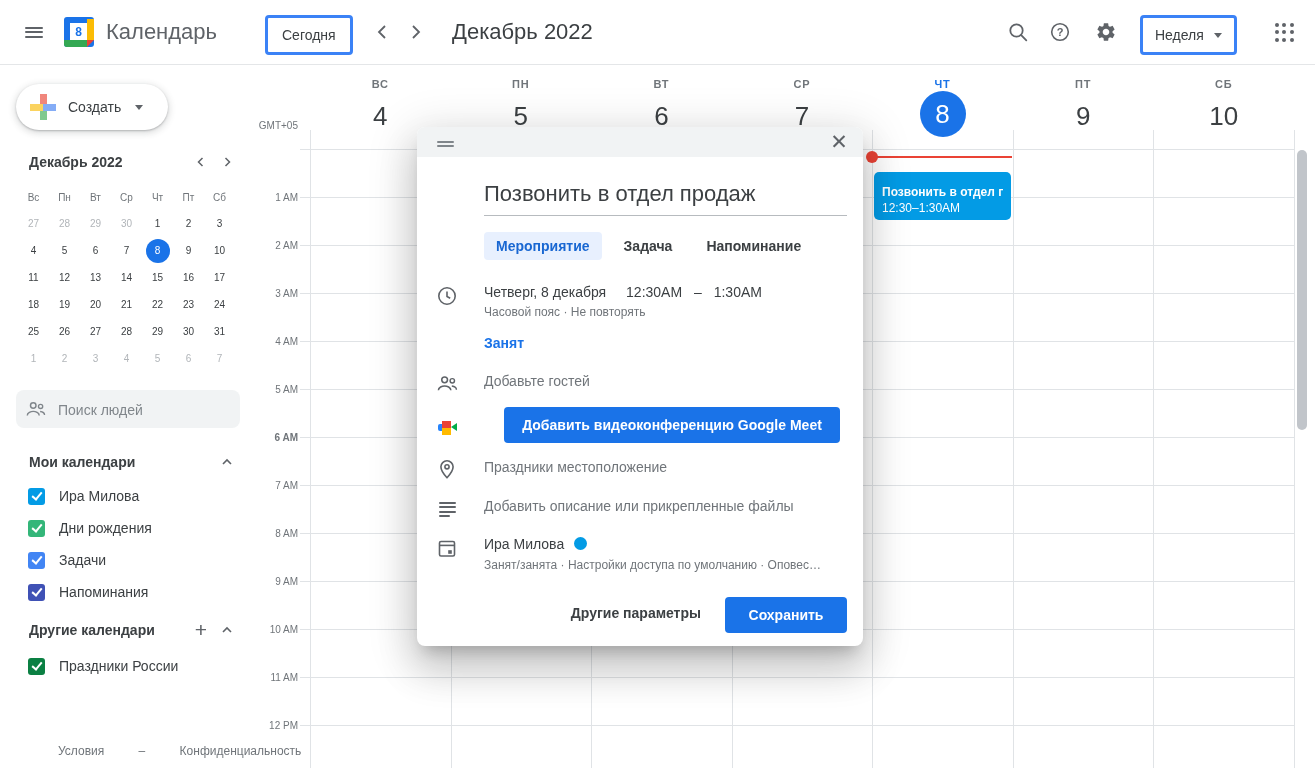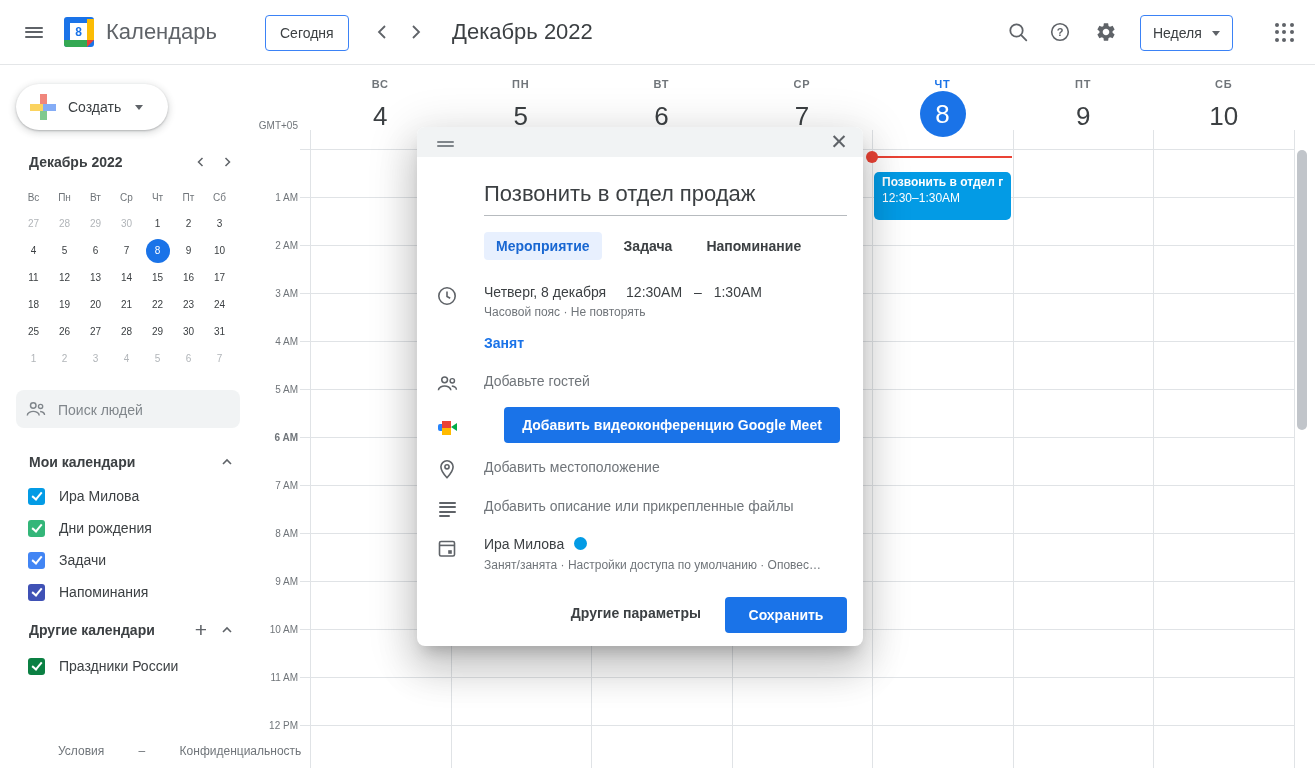--- a/index.html
+++ b/index.html
@@ -12,21 +12,21 @@
   .iconbtn{position:absolute;width:40px;height:40px;top:12px;display:flex;align-items:center;
            justify-content:center;border-radius:50%;cursor:pointer;}
   .hamburger span{display:block;width:18px;height:2px;background:#5f6368;border-radius:1px;margin:2.5px 0;}
   .logo{position:absolute;left:64px;top:17px;width:30px;height:30px;border-radius:3px;background:#1a73e8;overflow:hidden;}
   .logo .y{position:absolute;right:0;top:2px;width:7px;height:21px;background:#fbbc04;}
   .logo .g{position:absolute;left:0;bottom:0;width:23px;height:7px;background:#34a853;}
   .logo .r{position:absolute;right:0;bottom:0;width:7px;height:7px;background:#ea4335;clip-path:polygon(0 0,100% 0,0 100%);}
   .logo .c{position:absolute;left:6px;top:6px;width:17px;height:17px;background:#fff;display:flex;
            align-items:center;justify-content:center;font-size:12px;font-weight:700;color:#1a73e8;}
   .app-title{position:absolute;left:106px;top:19px;font-size:22px;color:#5f6368;}
-  .btn-outline{position:absolute;height:34px;border:1px solid #3b82f6;border-radius:4px;background:#fff;
+  .btn-outline{position:absolute;height:34px;border:3px solid #3b82f6;border-radius:4px;background:#fff;
                color:#3c4043;font-size:14px;display:flex;align-items:center;cursor:pointer;}
   .today-btn{left:265px;top:15px;padding:0 14px;}
   .range-title{position:absolute;left:452px;top:19px;font-size:22px;color:#3c4043;}
   .view-btn{left:1140px;top:15px;padding:0 12px;gap:10px;}
   .caret{width:0;height:0;border-left:4.5px solid transparent;border-right:4.5px solid transparent;
          border-top:5px solid #5f6368;}
   .apps-grid{display:grid;grid-template-columns:repeat(3,4px);grid-gap:3.5px;}
   .apps-grid i{width:4px;height:4px;border-radius:50%;background:#5f6368;}
 
   
@@ -82,21 +82,21 @@
   .day-num{margin-top:3px;font-size:26px;color:#3c4043;line-height:46px;}
   .day-col.today .day-dow{color:#1a73e8;}
   .day-col.today .day-num{width:46px;height:46px;margin:1px auto 0;background:#1a73e8;color:#fff;border-radius:50%;}
   #grid-layer{position:absolute;left:0;top:0;width:1315px;height:768px;z-index:1;}
   .hline{position:absolute;left:300px;width:994px;height:1px;background:#e0e3e6;}
   .vline{position:absolute;top:130px;bottom:0;width:1px;background:#e0e3e6;}
   .hour-label{position:absolute;left:246px;width:52px;text-align:right;font-size:10px;color:#70757a;}
   .now-line{position:absolute;left:872px;top:156px;width:140px;height:2px;background:#ea4335;z-index:5;}
   .now-dot{position:absolute;left:866px;top:151px;width:12px;height:12px;border-radius:50%;background:#ea4335;z-index:5;}
   .event-chip{position:absolute;left:874px;top:172px;width:137px;height:48px;background:#039be5;border-radius:5px;
-              box-sizing:border-box;padding:2px 8px;color:#fff;overflow:hidden;cursor:pointer;z-index:6;}
+              box-sizing:border-box;padding:12px 8px;color:#fff;overflow:hidden;cursor:pointer;z-index:6;}
   .event-chip .t1{font-size:12px;font-weight:700;line-height:16px;white-space:nowrap;overflow:hidden;}
   .event-chip .t2{font-size:12px;line-height:16px;white-space:nowrap;}
   .scroll-thumb{position:absolute;left:1297px;top:150px;width:10px;height:280px;border-radius:6px;background:#c1c5ca;z-index:4;cursor:pointer;}
 
   
   .dialog{position:absolute;left:417px;top:127px;width:446px;height:519px;background:#fff;border-radius:8px;
           box-shadow:0 24px 38px 3px rgba(0,0,0,.14),0 9px 46px 8px rgba(0,0,0,.12),0 11px 15px -7px rgba(0,0,0,.2);
           z-index:40;}
   .dlg-topbar{position:absolute;left:0;top:0;width:100%;height:30px;background:#f1f3f4;border-radius:8px 8px 0 0;}
   .drag-handle{position:absolute;left:20px;top:11px;cursor:move;}
@@ -575,21 +575,21 @@
       <button class="btn-blue meet-btn">Добавить видеоконференцию Google Meet</button>
     </div>
 
     <div class="dlg-row row-loc">
       <div class="ricon">
         <svg width="22" height="22" viewBox="0 0 22 22">
             <path d="M11 2.8c-3.4 0-6.1 2.7-6.1 6 0 4.5 6.1 10.9 6.1 10.9s6.1-6.4 6.1-10.9c0-3.3-2.7-6-6.1-6z" fill="none" stroke="#5f6368" stroke-width="1.6"></path>
             <circle cx="11" cy="8.8" r="2.1" fill="none" stroke="#5f6368" stroke-width="1.6"></circle>
           </svg>
       </div>
-      <div class="ghost-text">Добавить местоположение</div>
+      <div class="ghost-text">Праздники местоположение</div>
     </div>
 
     <div class="dlg-row row-desc">
       <div class="ricon desc-icon">
         <div style="margin-top:2px">
             <span style="width:17px"></span>
             <span style="width:17px"></span>
             <span style="width:17px"></span>
             <span style="width:11px"></span>
           </div>

